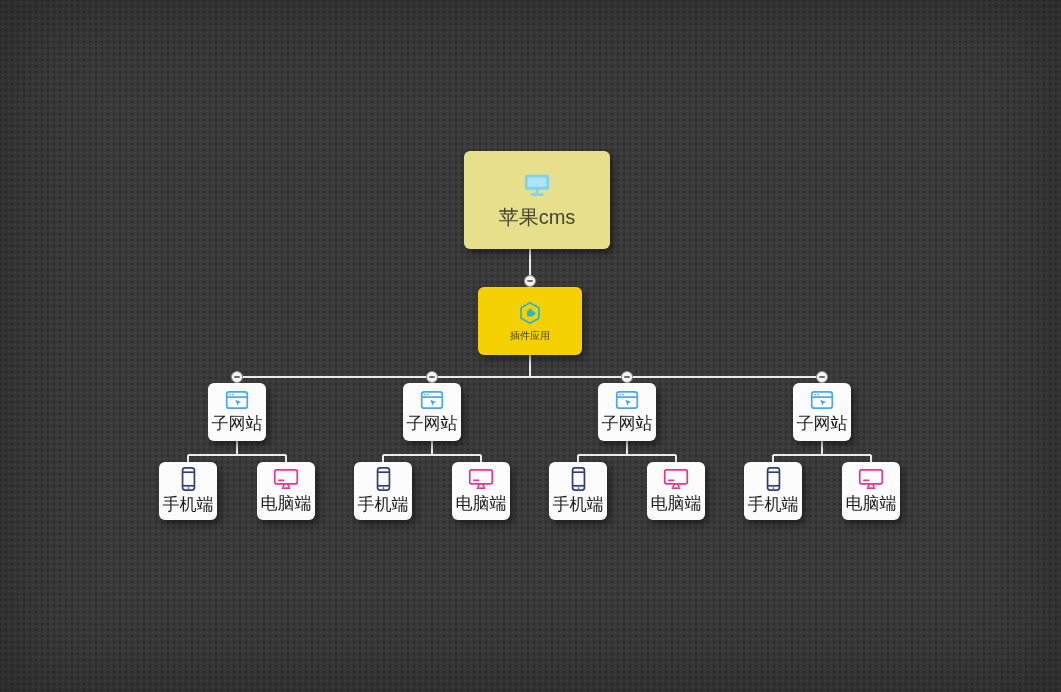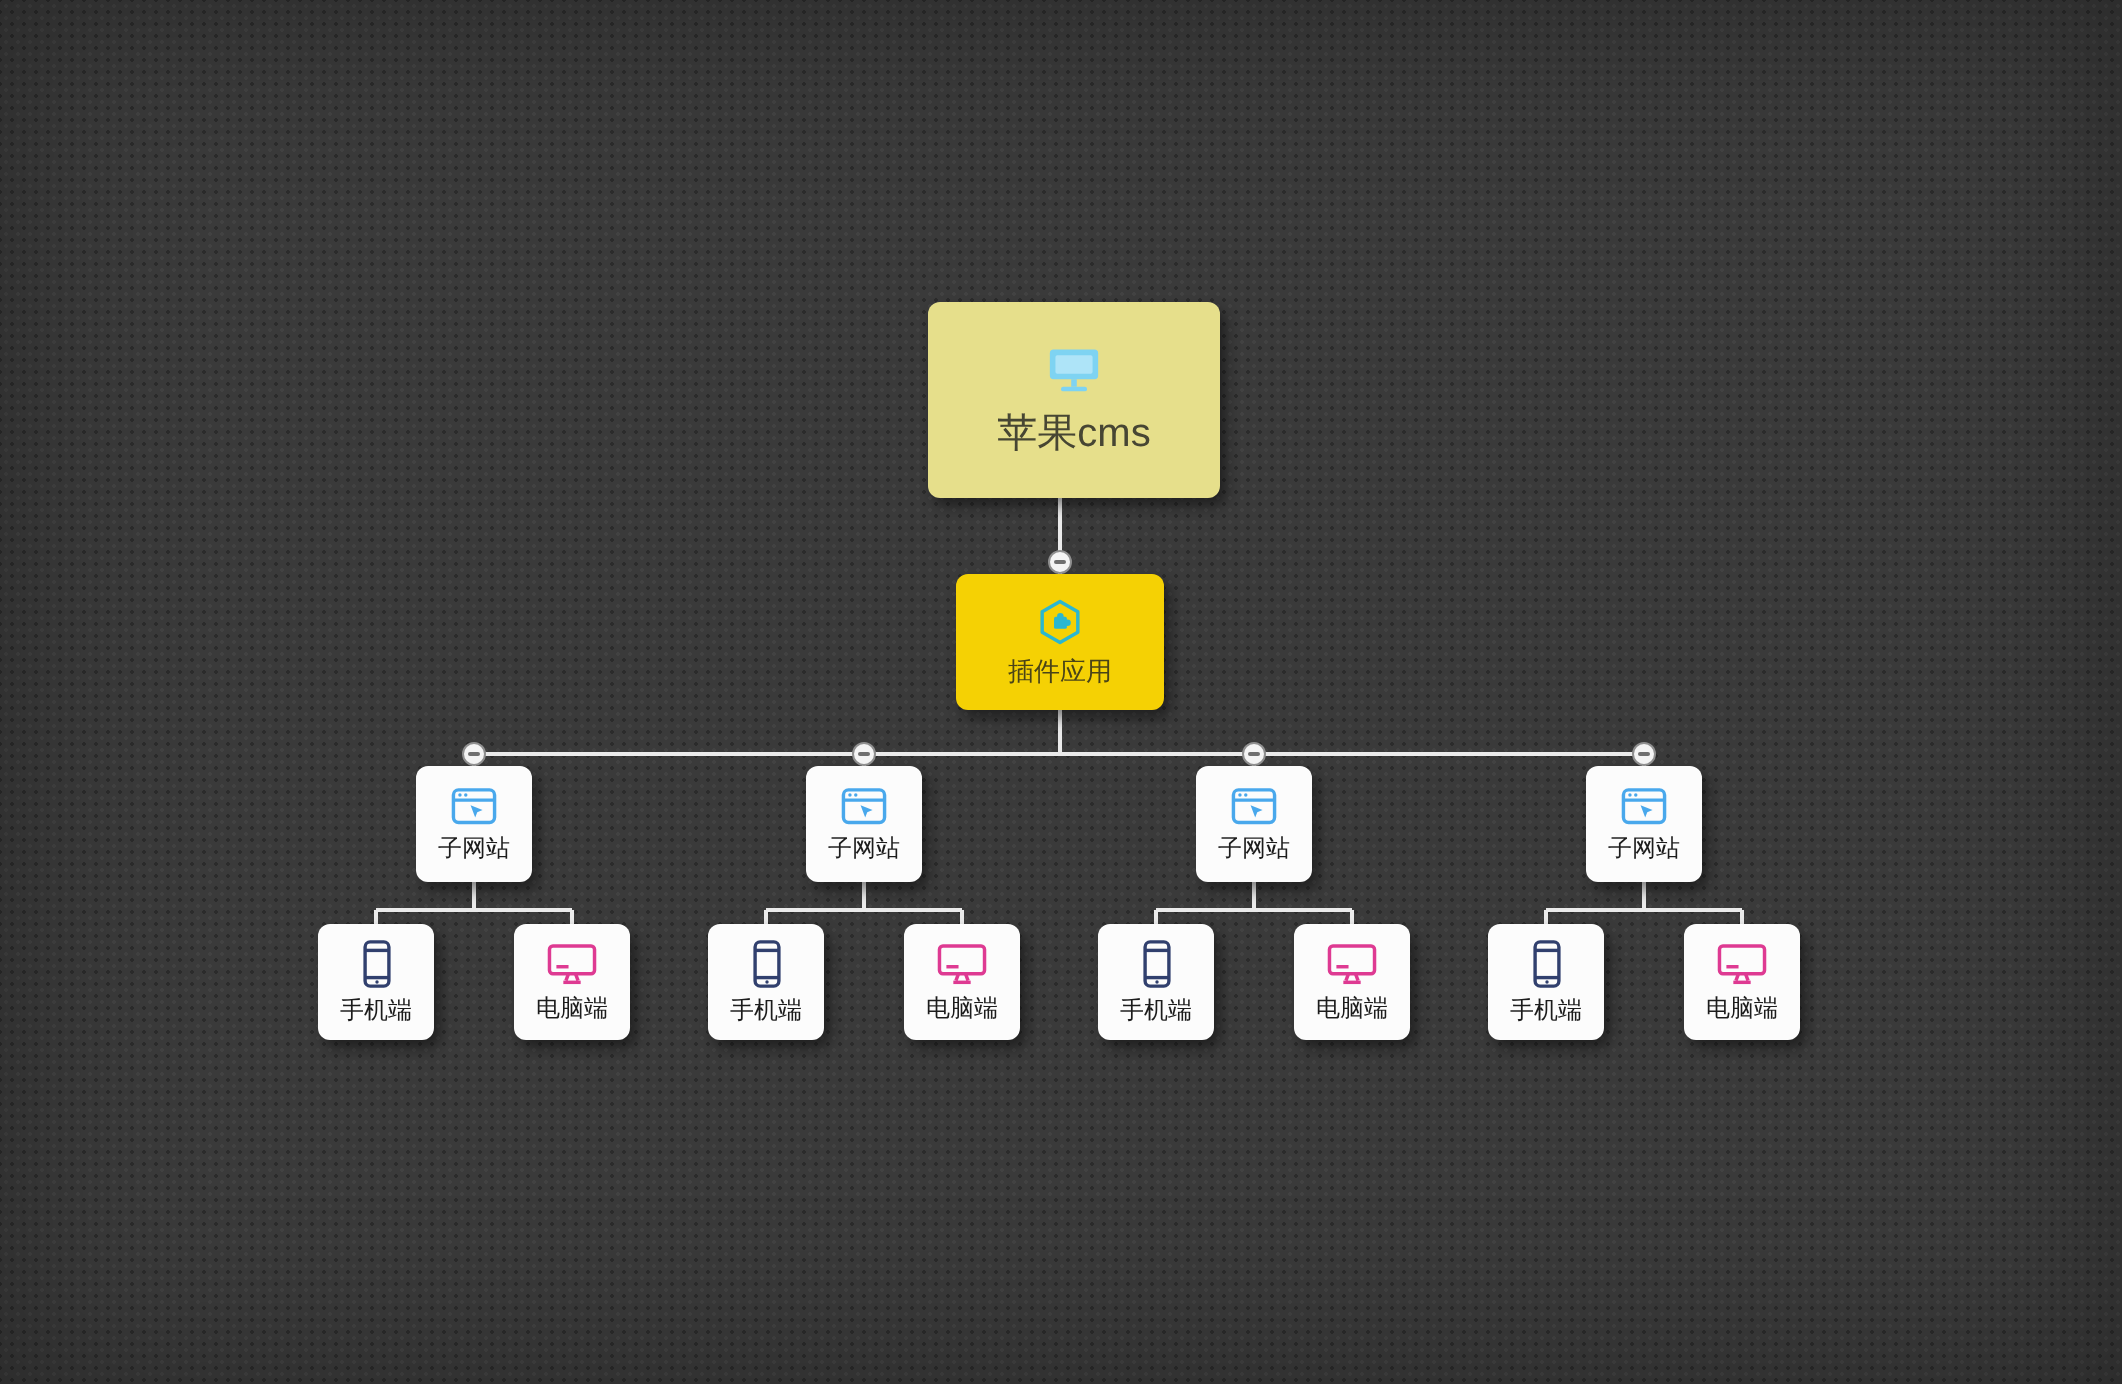--- a/index.html
+++ b/index.html
@@ -21,23 +21,23 @@
     position:absolute;z-index:2;
     display:flex;flex-direction:column;align-items:center;justify-content:center;
     border-radius:6px;
     box-shadow:3px 4px 7px rgba(0,0,0,0.45);
     cursor:pointer;
     box-sizing:border-box;
   }
   .node-root{background:#e6df8b;}
   .node-root .label{font-size:20px;color:#474633;margin-top:7px;}
   .node-plugin{background:#f5d104;}
-  .node-plugin .label{font-size:13px;color:#4a4418;margin-top:5px;}
+  .node-plugin .label{font-size:10px;color:#4a4418;margin-top:5px;}
   .node-white{background:#fcfcfc;width:58px;height:58px;}
-  .node-white .label{font-size:12px;color:#1c1c1c;margin-top:3px;}
+  .node-white .label{font-size:17px;color:#1c1c1c;margin-top:3px;}
   .label{line-height:1.2;white-space:nowrap;}
   .handle{
     position:absolute;z-index:3;
     width:12px;height:12px;border-radius:50%;
     background:#f4f4f4;border:1px solid #8f8f8f;
     box-sizing:border-box;cursor:pointer;
     display:flex;align-items:center;justify-content:center;
   }
   .handle .minus{width:6px;height:2px;background:#6f6f6f;border-radius:1px;}
   .icon{display:block;}

